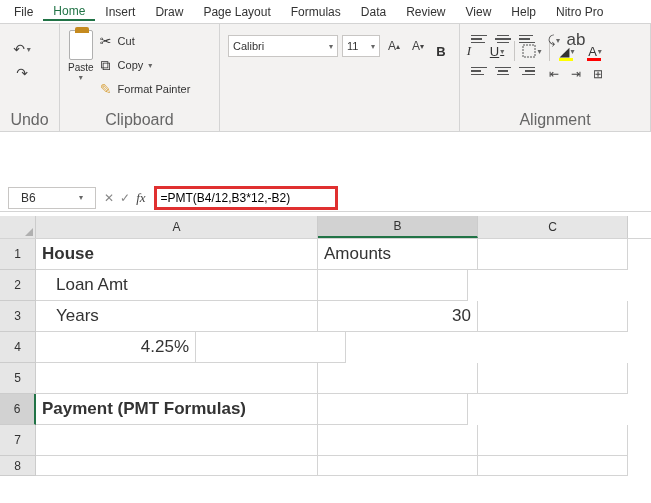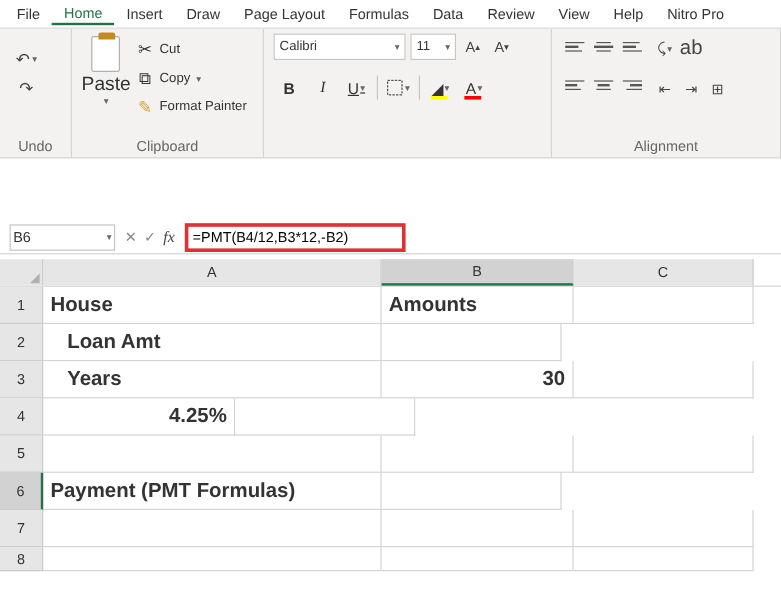--- a/index.html
+++ b/index.html
@@ -4,31 +4,31 @@
 <style>
   * { box-sizing: border-box; margin: 0; padding: 0; font-family: "Segoe UI", Arial, sans-serif; }
   body { background: #fff; width: 651px; height: 503px; overflow: hidden; font-size: 12px; color: #333; user-select: none; }
 
   .menubar { display: flex; align-items: center; height: 24px; padding: 0 4px; border-bottom: 1px solid #d4d4d4; }
   .menubar .tab { padding: 2px 10px; font-size: 12px; cursor: pointer; }
   .menubar .tab.active { color: #217346; border-bottom: 2px solid #217346; padding-bottom: 1px; }
 
   .ribbon { display: flex; background: #f3f2f1; border-bottom: 1px solid #d4d4d4; height: 108px; }
   .group { border-right: 1px solid #d4d4d4; padding: 4px 8px 2px 8px; display: flex; flex-direction: column; justify-content: space-between; }
-  .group-label { font-size: 12px; color: #666; text-align: center; margin-top: 4px; }
+  .group-label { font-size: 16px; color: #666; text-align: center; margin-top: 4px; }
   .group-body { display: flex; gap: 4px; align-items: flex-start; flex: 1; }
 
   .undo-col { display: flex; flex-direction: column; gap: 2px; justify-content: center; padding-top: 10px;}
   .undo-btn { width: 28px; height: 22px; display: flex; align-items: center; justify-content: center; cursor: pointer; font-size: 14px; color: #444; }
   .undo-btn .caret { font-size: 8px; margin-left: 2px; color: #666;}
 
   .paste-col { display: flex; flex-direction: column; align-items: center; cursor: pointer; padding-top: 2px;}
   .paste-icon { width: 24px; height: 30px; background: #fff; border: 1px solid #b0b0b0; border-radius: 2px; position: relative; }
   .paste-icon::before { content:""; position:absolute; top:-4px; left:5px; width:14px; height:6px; background:#c58a1e; border-radius:2px 2px 0 0;}
-  .paste-label { font-size: 16px; margin-top: 2px; }
+  .paste-label { font-size: 10px; margin-top: 2px; }
   .paste-caret { font-size: 8px; color: #666; }
 
   .clip-col { display: flex; flex-direction: column; gap: 2px; padding-top: 2px;}
   .clip-item { display: flex; align-items: center; gap: 4px; font-size: 11px; cursor: pointer; height: 22px;}
   .clip-item .ico { width: 16px; height: 16px; display: inline-flex; align-items: center; justify-content: center; font-size: 14px; }
 
   .font-top { display: flex; gap: 4px; align-items: center; }
   .font-name { width: 110px; height: 22px; border: 1px solid #c8c6c4; background: #fff; padding: 0 4px; font-size: 11px; display: flex; align-items: center; justify-content: space-between; cursor: pointer;}
   .font-size { width: 38px; height: 22px; border: 1px solid #c8c6c4; background: #fff; padding: 0 4px; font-size: 11px; display: flex; align-items: center; justify-content: space-between; cursor: pointer;}
   .mini-btn { width: 20px; height: 20px; display: inline-flex; align-items: center; justify-content: center; cursor: pointer; font-size: 12px; color: #444;}
@@ -38,38 +38,38 @@
   .caret-s { font-size: 8px; color: #666; margin-left: 1px;}
   .sep { width: 1px; height: 20px; background: #c8c6c4; margin: 0 2px;}
 
   .align-grid { display: grid; grid-template-columns: repeat(3, 22px); gap: 2px;}
   .align-btn { width: 22px; height: 22px; cursor: pointer; display: flex; flex-direction: column; justify-content: center; gap:2px; padding: 3px;}
   .align-btn span { height: 1.5px; background: #555;}
 
   .spacer-v { height: 40px; }
 
   .fbar { display: flex; align-items: center; height: 28px; border-bottom: 1px solid #d4d4d4; margin-top: 12px; padding: 0 8px; gap: 8px;}
-  .namebox { width: 88px; height: 22px; border: 1px solid #c8c6c4; padding: 0 2px; font-size: 12px; display: flex; align-items: center; justify-content: space-between; cursor: text; background:#fff;}
+  .namebox { width: 88px; height: 22px; border: 1px solid #c8c6c4; padding: 0 12px; font-size: 12px; display: flex; align-items: center; justify-content: space-between; cursor: text; background:#fff;}
   .fx-icons { display: flex; gap: 6px; color: #888; font-size: 12px; align-items: center;}
   .fx-icons .fx { font-style: italic; font-family: "Times New Roman", serif; color: #444; font-size: 13px;}
   .formula-wrap { border: 3px solid #e03030; padding: 1px 4px; height: 24px; display: flex; align-items: center; }
   .formula-input { border: none; outline: none; font-size: 12px; width: 170px; background: transparent; }
 
   .sheet { display: flex; flex-direction: column; margin-top: 4px;}
   .colhdrs { display: flex; border-bottom: 1px solid #d4d4d4;}
   .corner { width: 36px; height: 22px; background: #e6e6e6; border-right: 1px solid #ccc; position: relative;}
   .corner::after { content:""; position:absolute; right:2px; bottom:2px; width:0;height:0; border-left:8px solid transparent; border-bottom:8px solid #b0b0b0;}
   .colh { height: 22px; background: #e6e6e6; border-right: 1px solid #ccc; display: flex; align-items: center; justify-content: center; font-size: 12px; color: #333; cursor: pointer;}
   .colA { width: 282px; } .colB { width: 160px; } .colC { width: 150px; }
   .colh.sel { background: #d2d2d2; border-bottom: 2px solid #217346;}
   
   .row { display: flex; }
   .rowh { width: 36px; background: #e6e6e6; border-right: 1px solid #ccc; border-bottom: 1px solid #ccc; display: flex; align-items: center; justify-content: center; font-size: 12px; cursor: pointer;}
   .rowh.sel { background: #d2d2d2; border-right: 2px solid #217346;}
-  .cell { border-right: 1px solid #d4d4d4; border-bottom: 1px solid #d4d4d4; padding: 0 6px; display: flex; align-items: center; font-size: 17px; font-weight: bold; }
+  .cell { border-right: 1px solid #d4d4d4; border-bottom: 1px solid #d4d4d4; padding: 0 6px; display: flex; align-items: center; font-size: 17px; }
   .row .cell:first-of-type { width: 282px; } 
   .rh { height: 31px; }
   .bold { font-weight: bold; }
   .right { justify-content: flex-end; }
   .indent { padding-left: 20px; }
   .sel-cell { position: relative; outline: 2px solid #217346; outline-offset: -1px; z-index: 2;}
   .sel-cell::after { content:""; position:absolute; right:-3px; bottom:-3px; width:6px;height:6px; background:#217346;}
 </style>
 </head>
 <body>
@@ -120,21 +120,21 @@
         <div class="clip-item">
           <span class="ico" style="color:#d9a441">✎</span>
           <span>Format Painter</span>
         </div>
       </div>
     </div>
     <div class="group-label">Clipboard</div>
   </div>
 
   <div class="group" style="width:240px">
-    <div style="display:flex;flex-direction:column;">
+    <div style="display:flex;flex-direction:row;">
       <div class="font-top">
         <div class="font-name">
           <span>Calibri</span>
             <span class="caret-s">▾</span>
         </div>
         <div class="font-size">
           <span>11</span>
             <span class="caret-s">▾</span>
         </div>
         <div class="mini-btn">A<sup style="font-size:8px">▴</sup></div>

